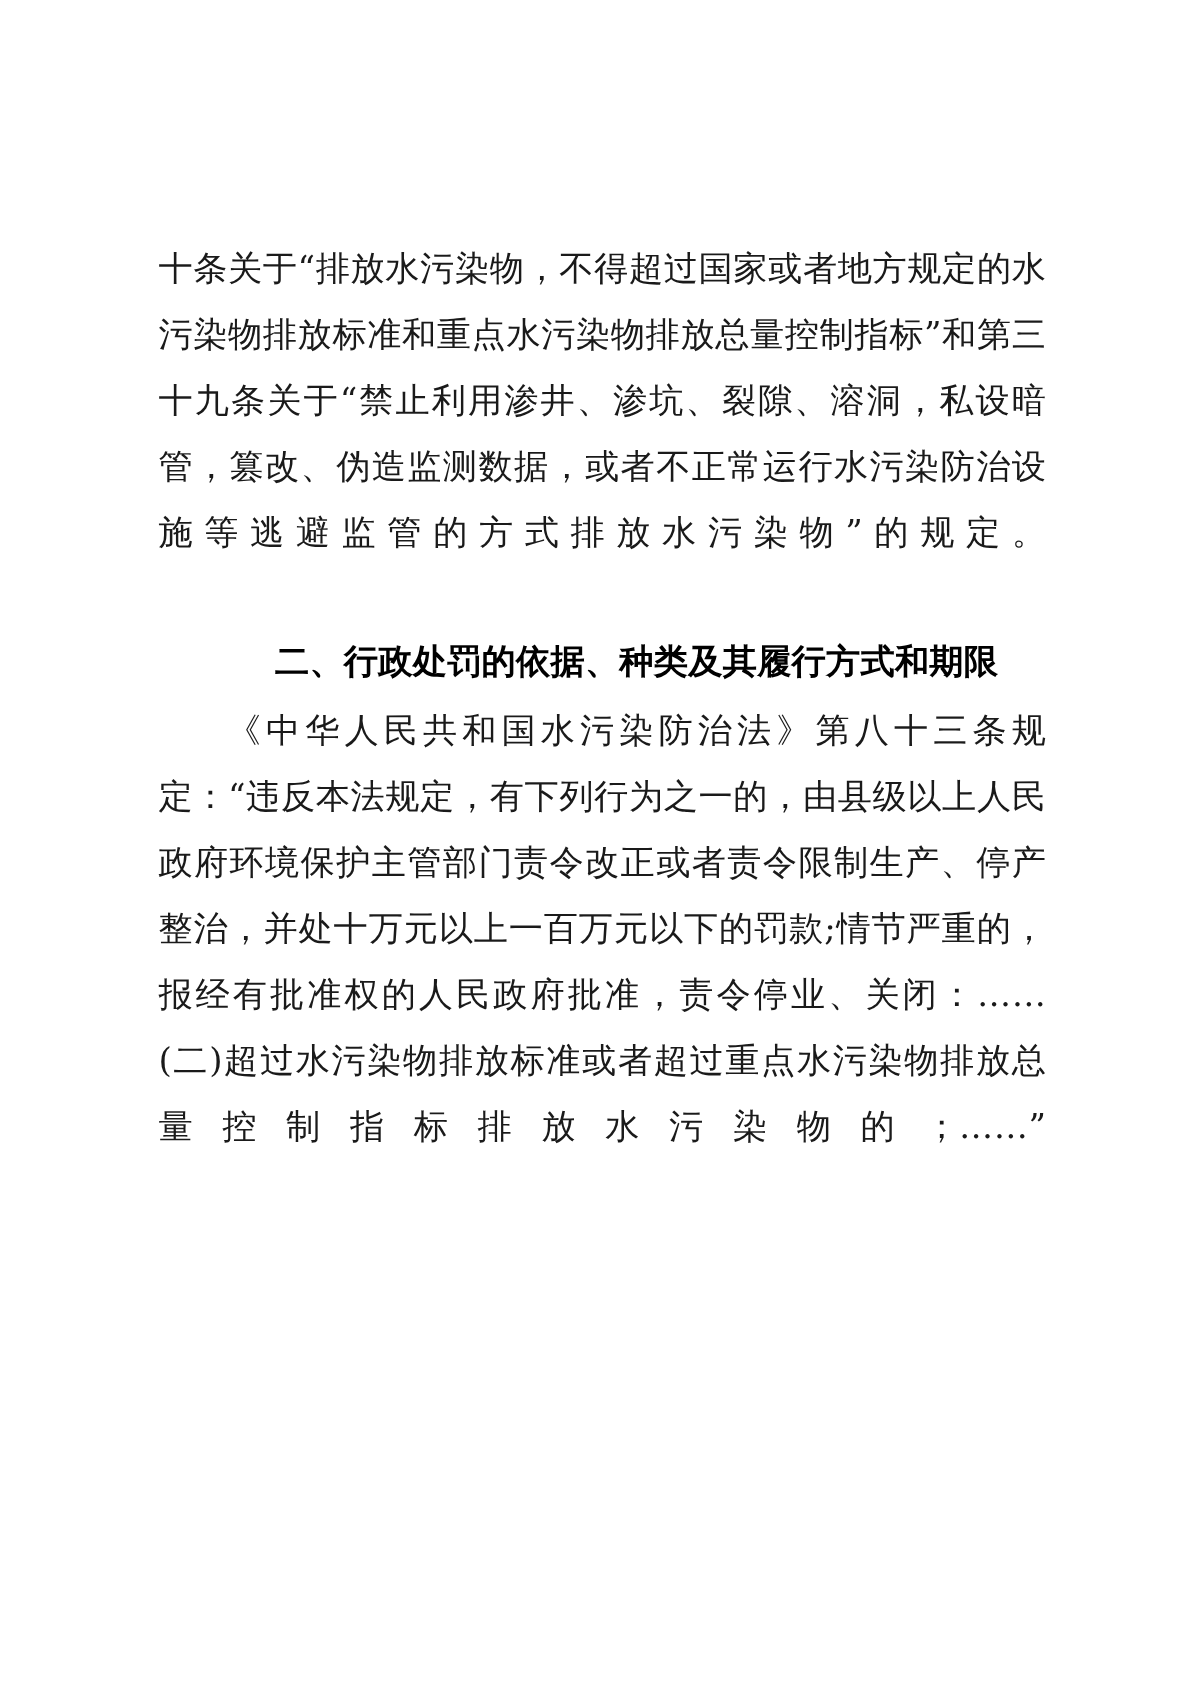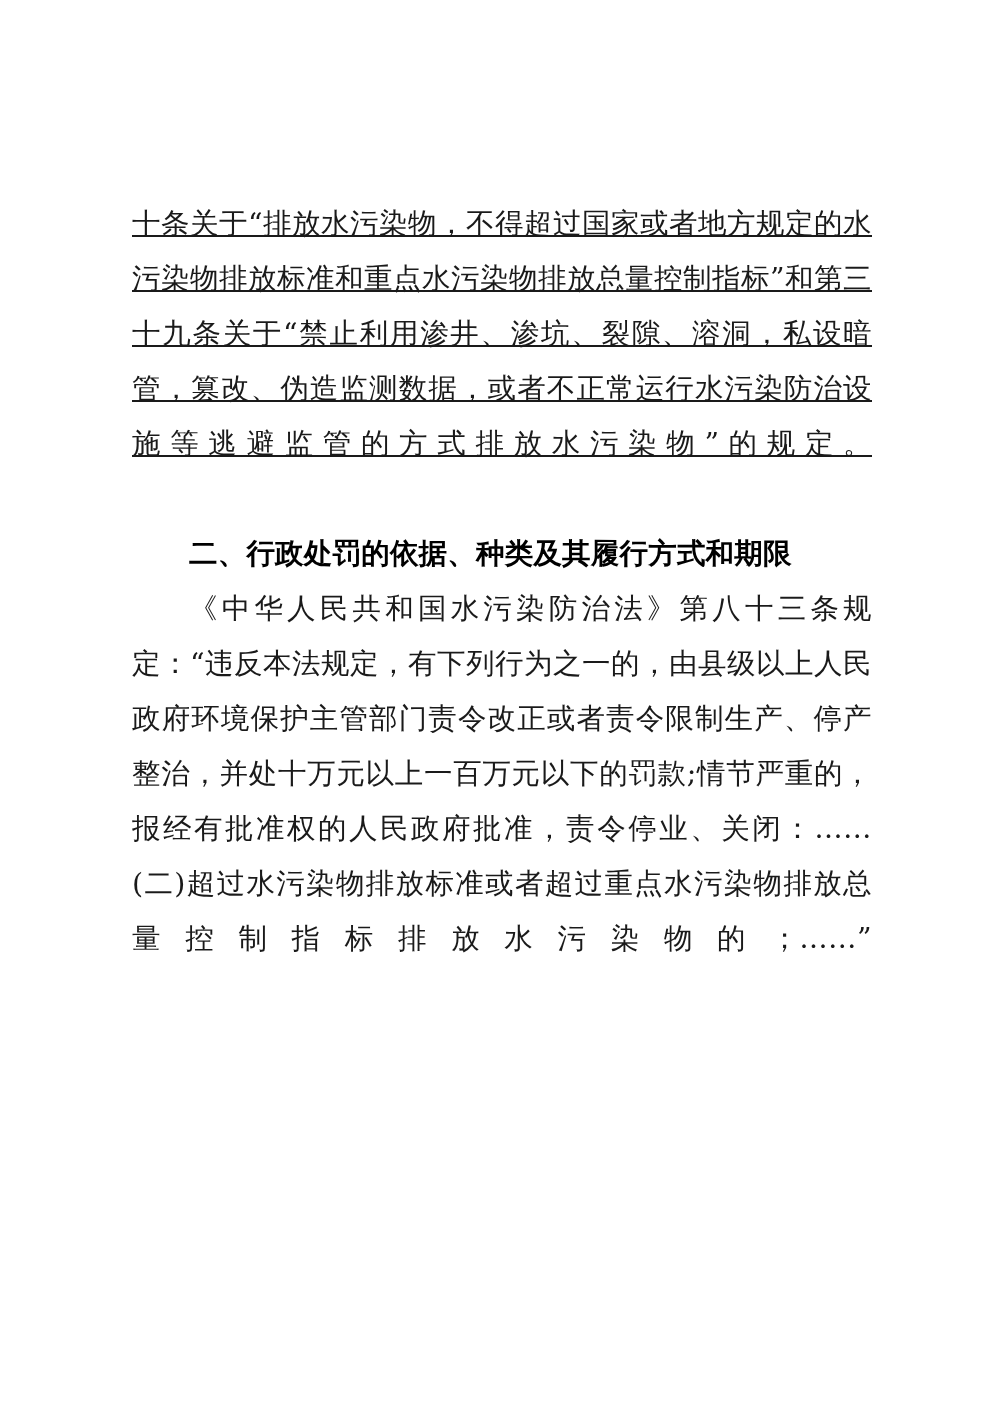--- a/index.html
+++ b/index.html
@@ -33,34 +33,33 @@
     margin: 0;
     text-align: justify;
     text-justify: inter-character;
     text-indent: 57px;
     letter-spacing: 0.4px;
     font-weight: 400;
   }
 
   .para.no-indent {
     text-indent: 0;
-    text-decoration: underline;
   }
 
   
   .heading {
-    font-family: Liberation Serif, serif;
+    font-family: Liberation Mono, monospace;
     font-size: 28.5px;
     line-height: 55px;
     color: #000000;
     margin: 0;
     font-weight: 700;
     text-indent: 57px;
     letter-spacing: 0.2px;
-    text-align: left;
+    text-align: center;
   }
 
   
   .para::after {
     content: "";
     display: inline-block;
     width: 100%;
   }
 </style>
 </head>

